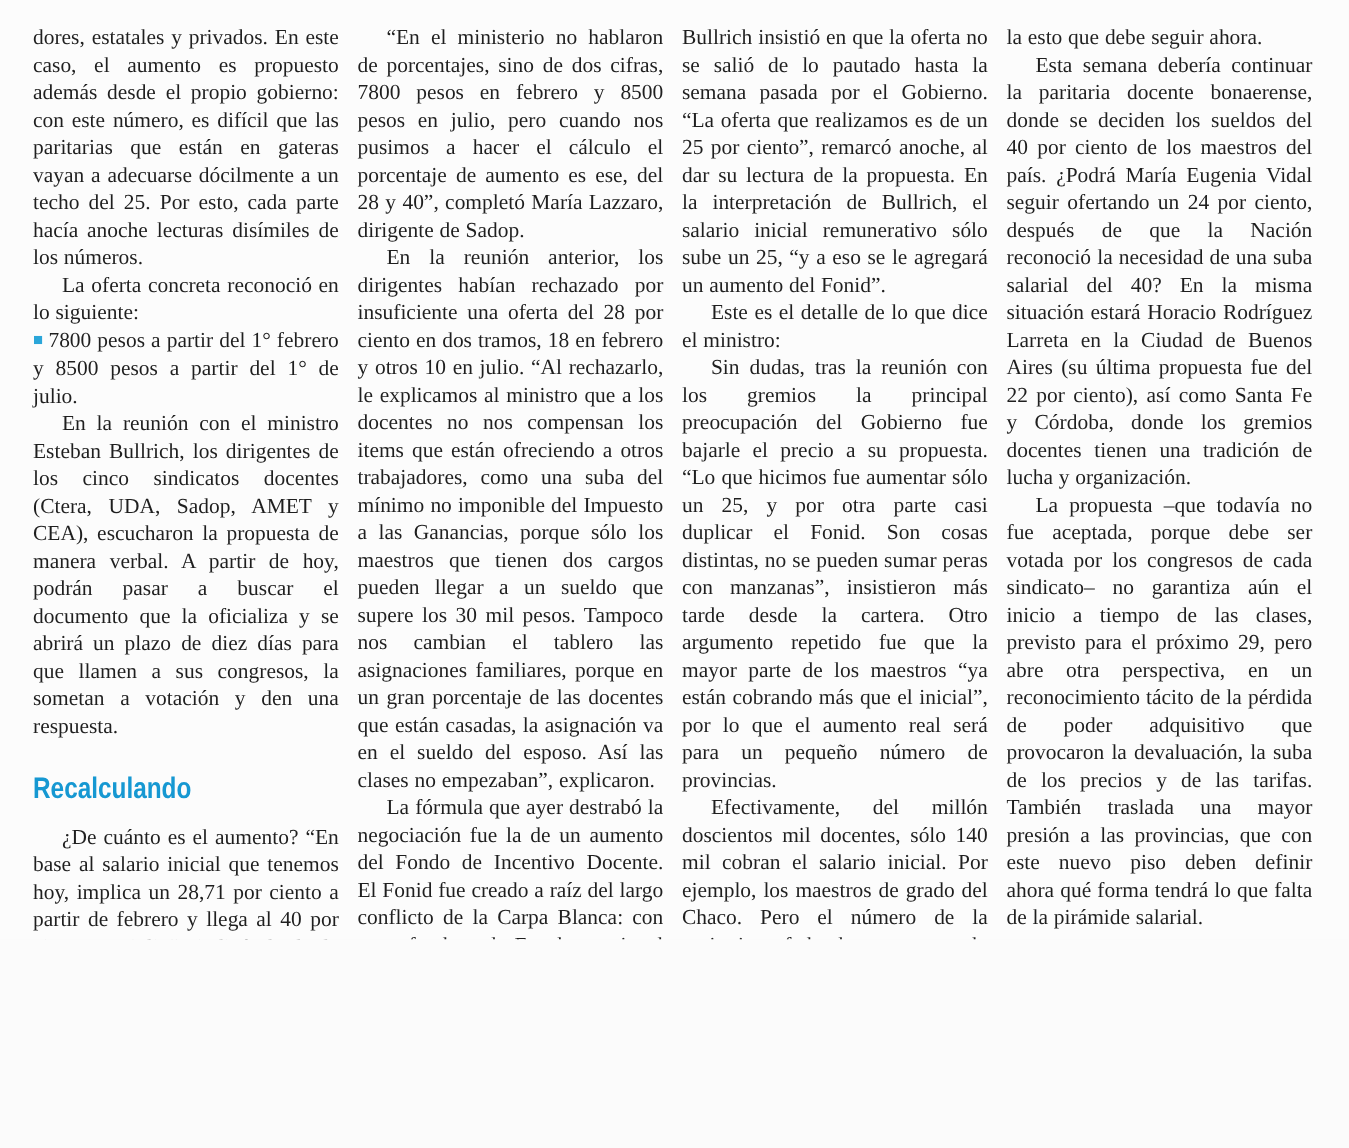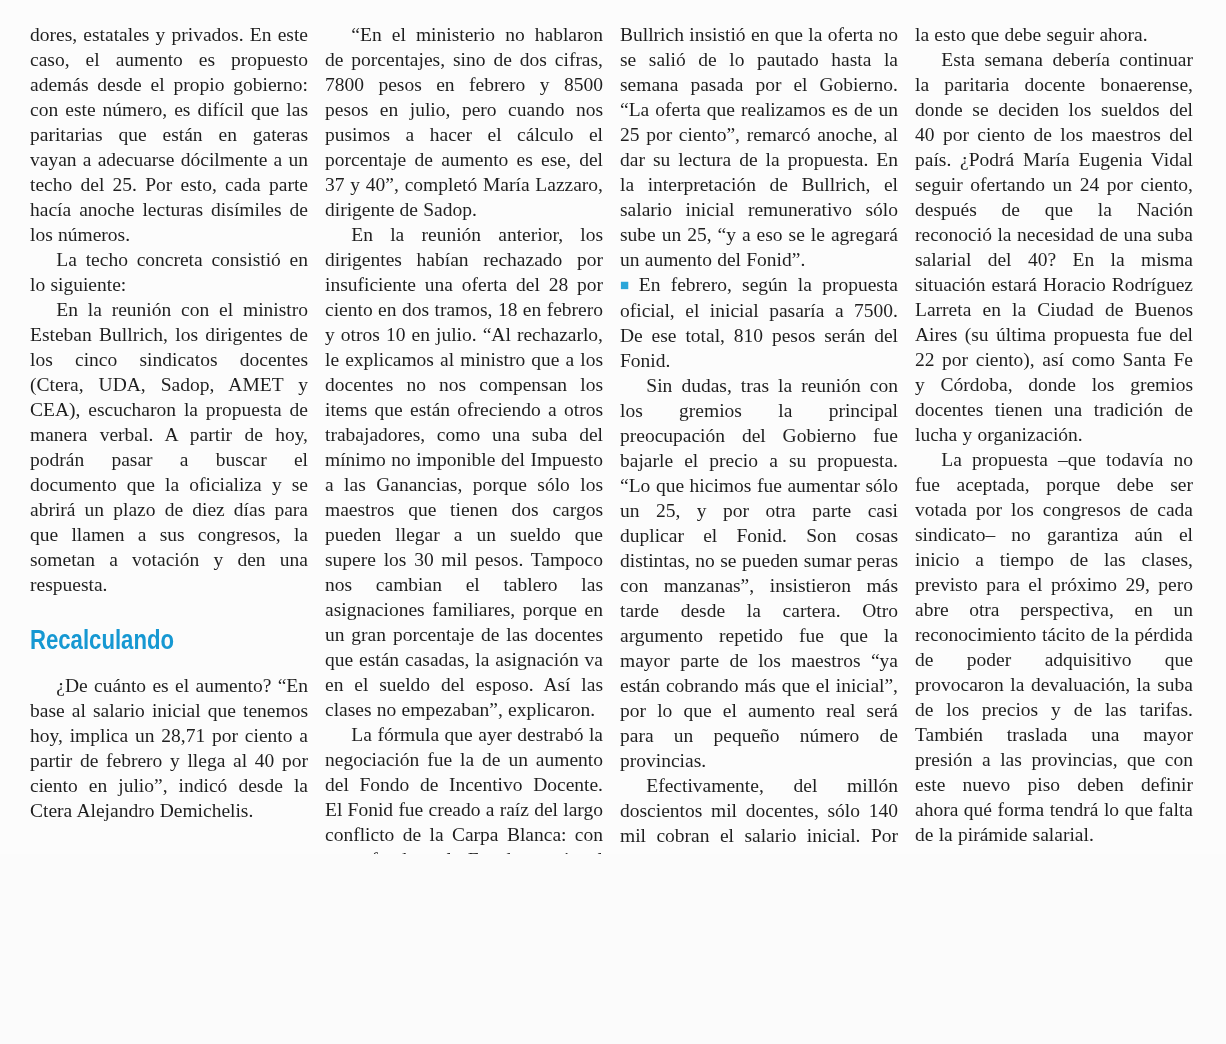--- a/index.html
+++ b/index.html
@@ -56,33 +56,34 @@
     text-align: left;
   }
 </style>
 </head>
 <body>
 
 <div class="page">
   <div class="columns">
     <div class="col">
         <p class="para">dores, estatales y privados. En este caso, el aumento es propuesto además desde el propio gobierno: con este número, es difícil que las paritarias que están en gateras vayan a adecuarse dócilmente a un techo del 25. Por esto, cada parte hacía anoche lecturas disímiles de los números.</p>
-        <p class="para ind">La techo concreta consistió en lo siguiente:</p>
+        <p class="para ind">La oferta concreta reconoció en lo siguiente:</p>
+        <p class="para"><span class="sq">■</span>7800 pesos a partir del 1° febrero y 8500 pesos a partir del 1° de julio.</p>
         <p class="para ind">En la reunión con el ministro Esteban Bullrich, los dirigentes de los cinco sindicatos docentes (Ctera, UDA, Sadop, AMET y CEA), escucharon la propuesta de manera verbal. A partir de hoy, podrán pasar a buscar el documento que la oficializa y se abrirá un plazo de diez días para que llamen a sus congresos, la sometan a votación y den una respuesta.</p>
         <h2 class="subhead">Recalculando</h2>
         <p class="para ind">¿De cuánto es el aumento? “En base al salario inicial que tenemos hoy, implica un 28,71 por ciento a partir de febrero y llega al 40 por ciento en julio”, indicó desde la Ctera Alejandro Demichelis.</p>
       </div>
     <div class="col">
-        <p class="para ind">“En el ministerio no hablaron de porcentajes, sino de dos cifras, 7800 pesos en febrero y 8500 pesos en julio, pero cuando nos pusimos a hacer el cálculo el porcentaje de aumento es ese, del 37 y 40”, completó María Lazzaro, dirigente de Sadop.</p>
+        <p class="para ind">“En el ministerio no hablaron de porcentajes, sino de dos cifras, 7800 pesos en febrero y 8500 pesos en julio, pero cuando nos pusimos a hacer el cálculo el porcentaje de aumento es ese, del 28 y 40”, completó María Lazzaro, dirigente de Sadop.</p>
         <p class="para ind">En la reunión anterior, los dirigentes habían rechazado por insuficiente una oferta del 28 por ciento en dos tramos, 18 en febrero y otros 10 en julio. “Al rechazarlo, le explicamos al ministro que a los docentes no nos compensan los items que están ofreciendo a otros trabajadores, como una suba del mínimo no imponible del Impuesto a las Ganancias, porque sólo los maestros que tienen dos cargos pueden llegar a un sueldo que supere los 30 mil pesos. Tampoco nos cambian el tablero las asignaciones familiares, porque en un gran porcentaje de las docentes que están casadas, la asignación va en el sueldo del esposo. Así las clases no empezaban”, explicaron.</p>
         <p class="para ind">La fórmula que ayer destrabó la negociación fue la de un aumento del Fondo de Incentivo Docente. El Fonid fue creado a raíz del largo conflicto de la Carpa Blanca: con este fondo, el Estado nacional mejora los sueldos del sector, que el menemismo cargó sobre las espaldas de las provincias. Se trata de dinero que se reparte en forma igualitaria entre todos los docentes del país, a la manera de una suma fija, no remunerativa, es decir sin aportes jubilatorios ni carga sociales, y sin impacto en la pirámide salarial.</p>
       </div>
     <div class="col">
         <p class="para">Bullrich insistió en que la oferta no se salió de lo pautado hasta la semana pasada por el Gobierno. “La oferta que realizamos es de un 25 por ciento”, remarcó anoche, al dar su lectura de la propuesta. En la interpretación de Bullrich, el salario inicial remunerativo sólo sube un 25, “y a eso se le agregará un aumento del Fonid”.</p>
-        <p class="para"><span class="sq">■</span>En febrero, según la propuesta oficial, el inicial pasaría a 7500. De ese total, 810 pesos serán del Fonid.</p>
+        <p class="para ind">Este es el detalle de lo que dice el ministro:</p>
         <p class="para ind">Sin dudas, tras la reunión con los gremios la principal preocupación del Gobierno fue bajarle el precio a su propuesta. “Lo que hicimos fue aumentar sólo un 25, y por otra parte casi duplicar el Fonid. Son cosas distintas, no se pueden sumar peras con manzanas”, insistieron más tarde desde la cartera. Otro argumento repetido fue que la mayor parte de los maestros “ya están cobrando más que el inicial”, por lo que el aumento real será para un pequeño número de provincias.</p>
         <p class="para ind">Efectivamente, del millón doscientos mil docentes, sólo 140 mil cobran el salario inicial. Por ejemplo, los maestros de grado del Chaco. Pero el número de la paritaria federal es tomado históricamente como piso para las negociaciones de los docentes con las gobernaciones,</p>
       </div>
     <div class="col">
         <p class="para">la esto que debe seguir ahora.</p>
         <p class="para ind">Esta semana debería continuar la paritaria docente bonaerense, donde se deciden los sueldos del 40 por ciento de los maestros del país. ¿Podrá María Eugenia Vidal seguir ofertando un 24 por ciento, después de que la Nación reconoció la necesidad de una suba salarial del 40? En la misma situación estará Horacio Rodríguez Larreta en la Ciudad de Buenos Aires (su última propuesta fue del 22 por ciento), así como Santa Fe y Córdoba, donde los gremios docentes tienen una tradición de lucha y organización.</p>
         <p class="para ind">La propuesta –que todavía no fue aceptada, porque debe ser votada por los congresos de cada sindicato– no garantiza aún el inicio a tiempo de las clases, previsto para el próximo 29, pero abre otra perspectiva, en un reconocimiento tácito de la pérdida de poder adquisitivo que provocaron la devaluación, la suba de los precios y de las tarifas. También traslada una mayor presión a las provincias, que con este nuevo piso deben definir ahora qué forma tendrá lo que falta de la pirámide salarial.</p>
       </div>
   </div>
 </div>

